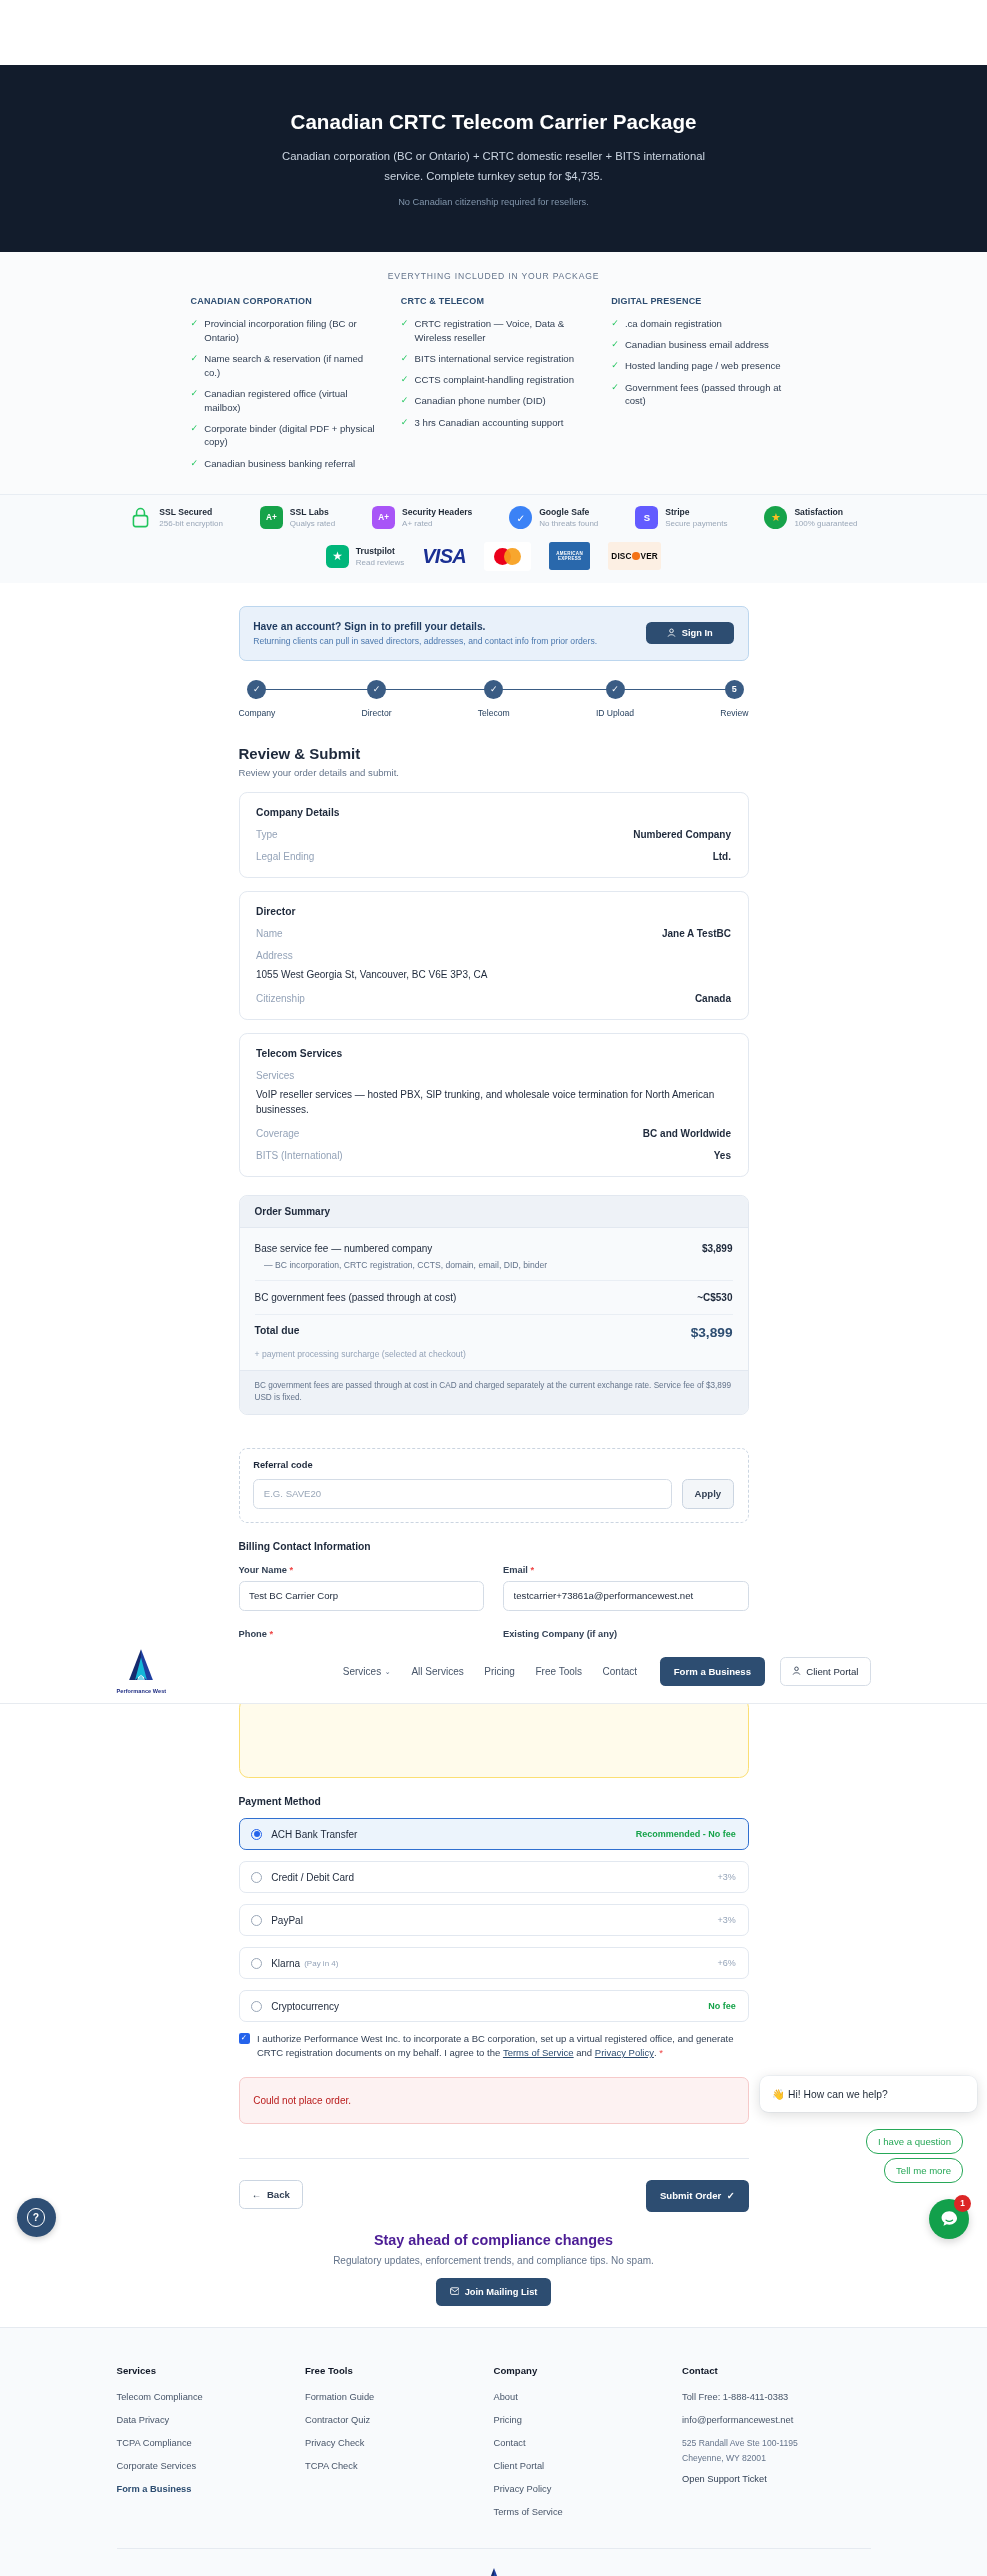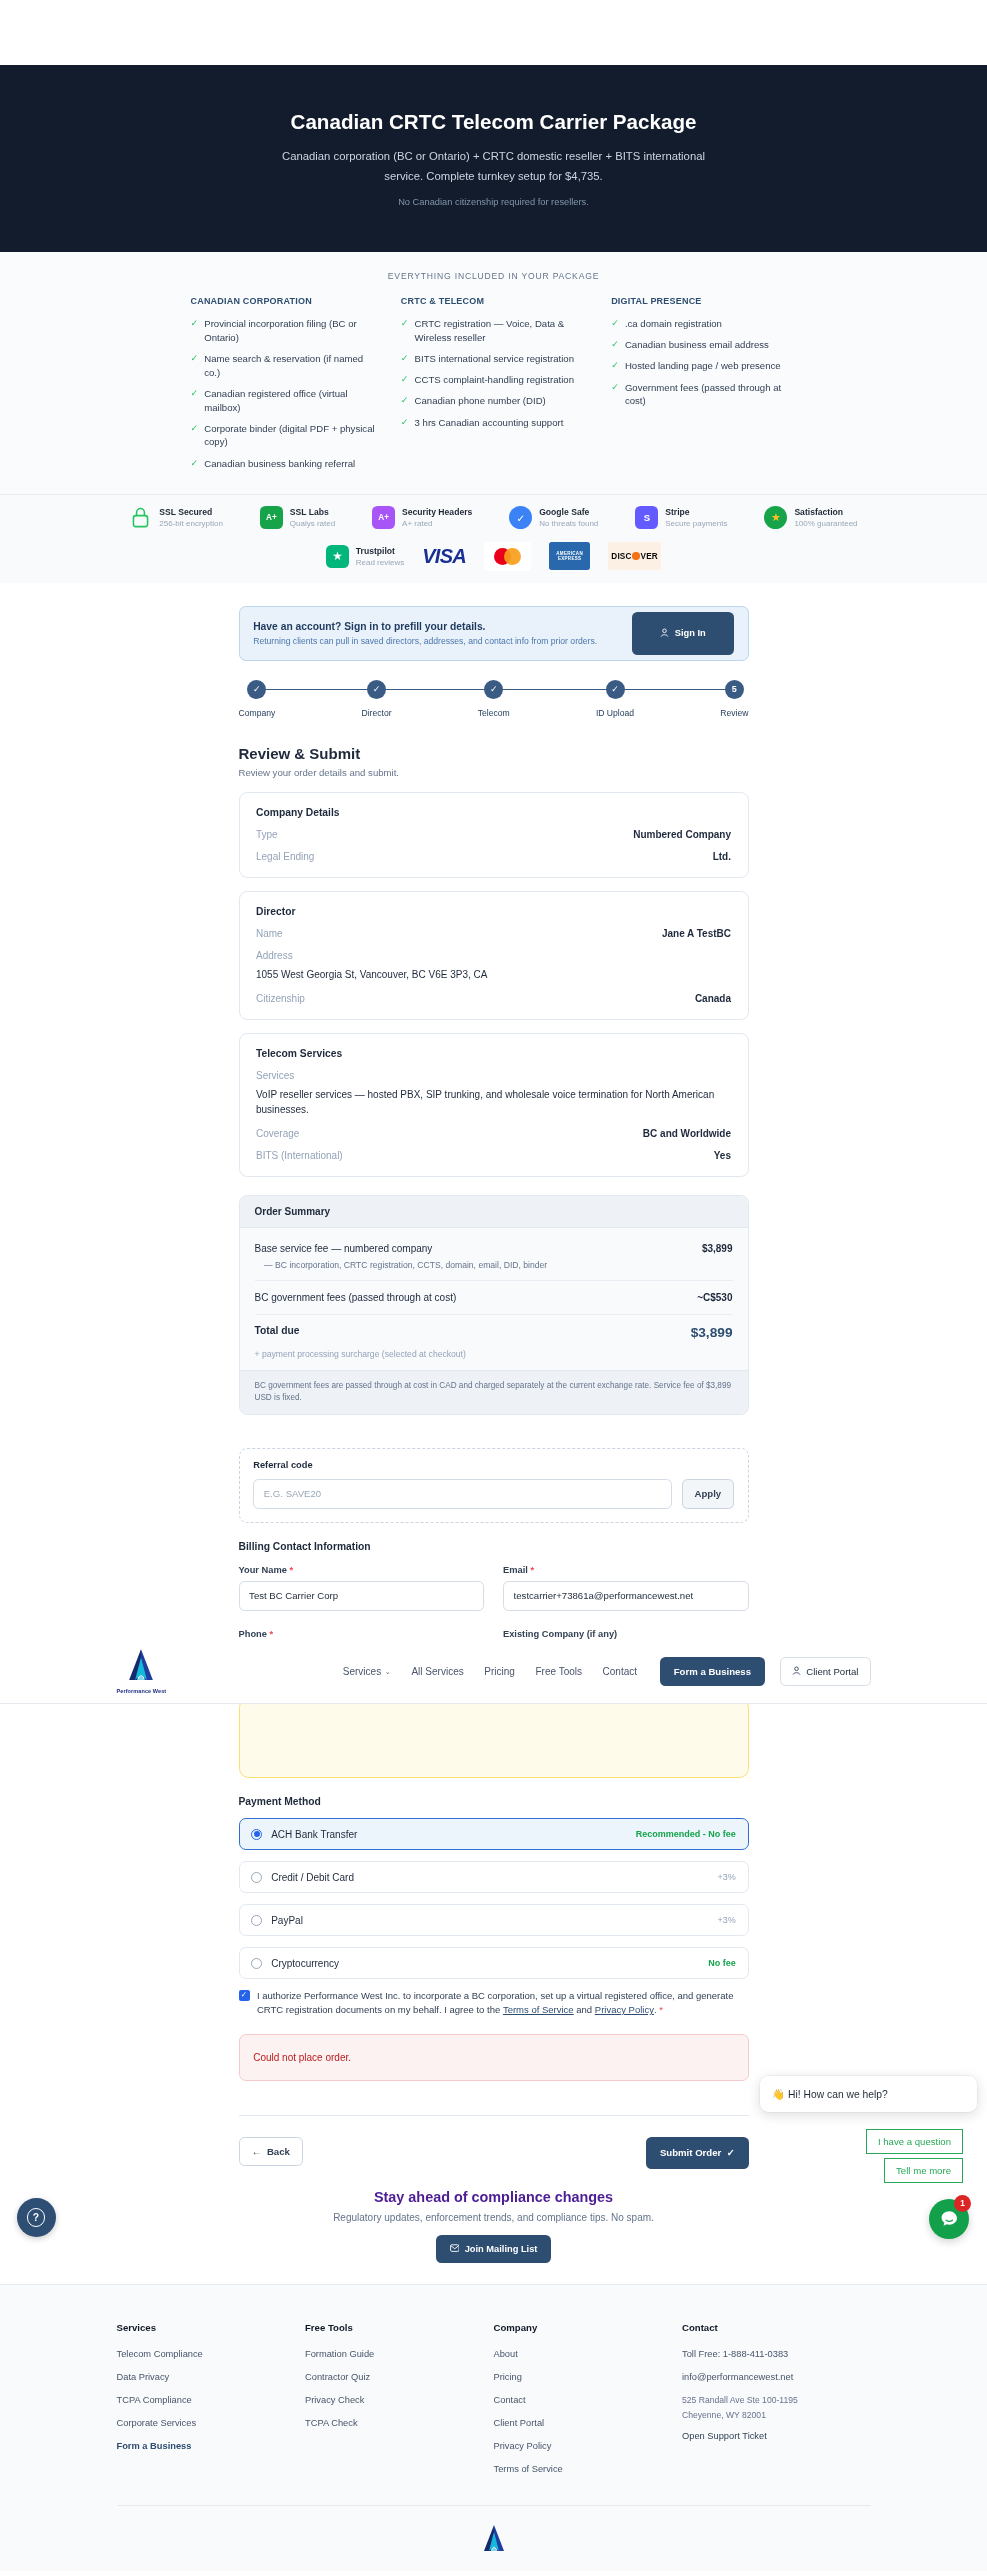--- a/index.html
+++ b/index.html
@@ -41,21 +41,21 @@
   
   .checkout{background:#fff;padding-top:23px;}
   .col{width:510px;margin:0 auto;}
   .banner{box-sizing:border-box;height:55px;background:#e9f1fa;border:0.7px solid #bcd6ee;border-radius:6.9px;
           display:flex;align-items:center;padding:0 13.7px;}
   .banner-title{font-size:10.3px;font-weight:700;color:#1e3a5f;}
   .banner-sub{font-size:8.6px;color:#4a77ad;margin-top:4.1px;}
   .btn{display:inline-flex;align-items:center;justify-content:center;gap:5.5px;border-radius:5.5px;cursor:pointer;
        font-size:9.3px;font-weight:600;box-sizing:border-box;}
   .btn-navy{background:#2d4d71;color:#fff;border:none;}
-  .signin-btn{margin-left:auto;height:43px;padding:0 28px;justify-content:center;}
+  .signin-btn{margin-left:auto;height:22px;padding:0 21px;justify-content:center;}
   
   .stepper{position:relative;margin-top:19px;height:47px;}
   .track{position:absolute;top:9px;left:11px;right:11px;height:1.4px;background:#3a5c84;}
   .steps{position:relative;display:flex;justify-content:space-between;}
   .step{display:flex;flex-direction:column;align-items:center;gap:9px;z-index:1;}
   .step-circle{width:19px;height:19px;border-radius:50%;background:#3a5c84;color:#fff;display:flex;
                align-items:center;justify-content:center;font-size:9px;font-weight:700;}
   .step-label{font-size:8.6px;color:#27415f;}
   .h2{font-size:15px;font-weight:700;color:#1e293b;margin-top:18px;}
   .h2-sub{font-size:9.6px;color:#64748b;margin-top:5.5px;}
@@ -140,21 +140,21 @@
   .nav-link{font-size:10px;color:#475569;cursor:pointer;display:flex;align-items:center;gap:3.4px;}
   .chev{font-size:7.5px;color:#64748b;}
   .cta-btn{margin-left:23px;height:29px;padding:0 13.7px;font-size:9.6px;}
   .portal-btn{margin-left:15px;height:29px;padding:0 11px;background:#fff;border:0.7px solid #d6dde6;
               border-radius:5.5px;font-size:9.6px;font-weight:500;color:#1e293b;display:inline-flex;align-items:center;gap:5.5px;}
   .logo-block{display:flex;flex-direction:column;align-items:center;}
   
   .chat-bubble{position:absolute;top:2076px;right:10.3px;width:192px;height:36px;background:#fff;border-radius:8.2px;
                box-shadow:0 2.7px 12.3px rgba(0,0,0,.14),0 0 0 0.7px #f1f5f9;display:flex;align-items:center;
                padding:0 12.3px;font-size:10.3px;color:#1f2937;z-index:9;}
-  .quick{position:absolute;right:24px;background:#fff;border:1px solid #27a858;color:#27a858;border-radius:0;
+  .quick{position:absolute;right:24px;background:#fff;border:1px solid #27a858;color:#27a858;border-radius:12px;
          height:23px;display:inline-flex;align-items:center;padding:0 11px;font-size:9.6px;z-index:9;}
   .chat-launch{position:absolute;top:2199px;right:18px;width:40px;height:40px;border-radius:50%;background:#12a04b;
                display:flex;align-items:center;justify-content:center;z-index:9;box-shadow:0 2.7px 8.2px rgba(0,0,0,.18);}
   .chat-badge{position:absolute;top:2195px;right:16px;width:17px;height:17px;border-radius:50%;background:#dc2626;
               color:#fff;font-size:8.2px;font-weight:700;display:flex;align-items:center;justify-content:center;z-index:10;}
   .help-btn{position:absolute;left:16.5px;top:2198px;width:39px;height:39px;border-radius:50%;background:#2e4e74;
             display:flex;align-items:center;justify-content:center;z-index:9;box-shadow:0 2.1px 6.9px rgba(0,0,0,.2);}
   .help-icon{width:18.5px;height:18.5px;border:1.4px solid #fff;border-radius:50%;color:#fff;font-size:10.3px;font-weight:700;
              display:flex;align-items:center;justify-content:center;box-sizing:border-box;}
 </style>
@@ -468,20 +468,26 @@
         <span class="pay-label">Credit / Debit Card</span>
         <span class="fee">+3%</span>
       </div>
       <div class="pay">
         <span class="radio"></span>
         <span class="pay-label">PayPal</span>
         <span class="fee">+3%</span>
       </div>
       <div class="pay">
         <span class="radio"></span>
+        <span class="pay-label">Klarna</span>
+        <span class="pay-sublabel">(Pay in 4)</span>
+        <span class="fee">+6%</span>
+      </div>
+      <div class="pay">
+        <span class="radio"></span>
         <span class="pay-label">Cryptocurrency</span>
         <span class="fee green">No fee</span>
       </div>
 
       <div class="consent">
         <span class="cbox">✓</span>
         <span>
           <span>I authorize Performance West Inc. to incorporate a BC corporation, set up a virtual registered office, and generate CRTC registration documents on my behalf. I agree to the </span><span class="link">Terms of Service</span><span> and </span><span class="link">Privacy Policy</span><span>. </span><span class="req">*</span>
         </span>
       </div>

